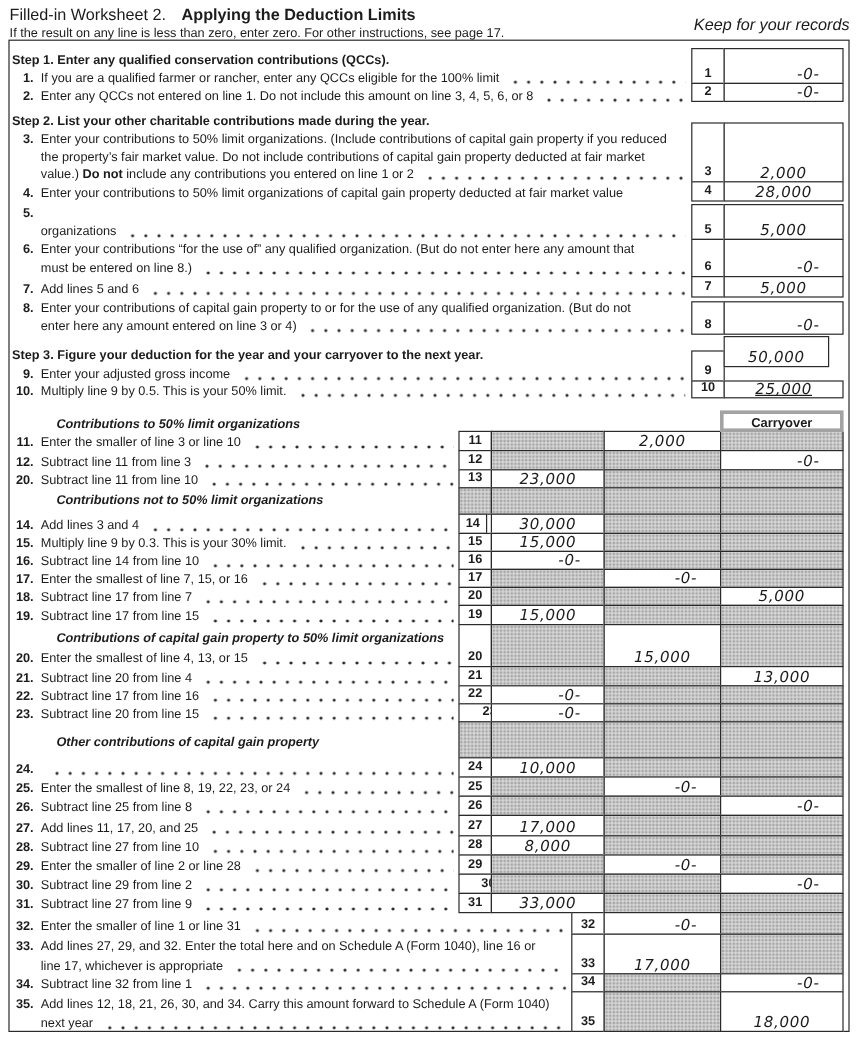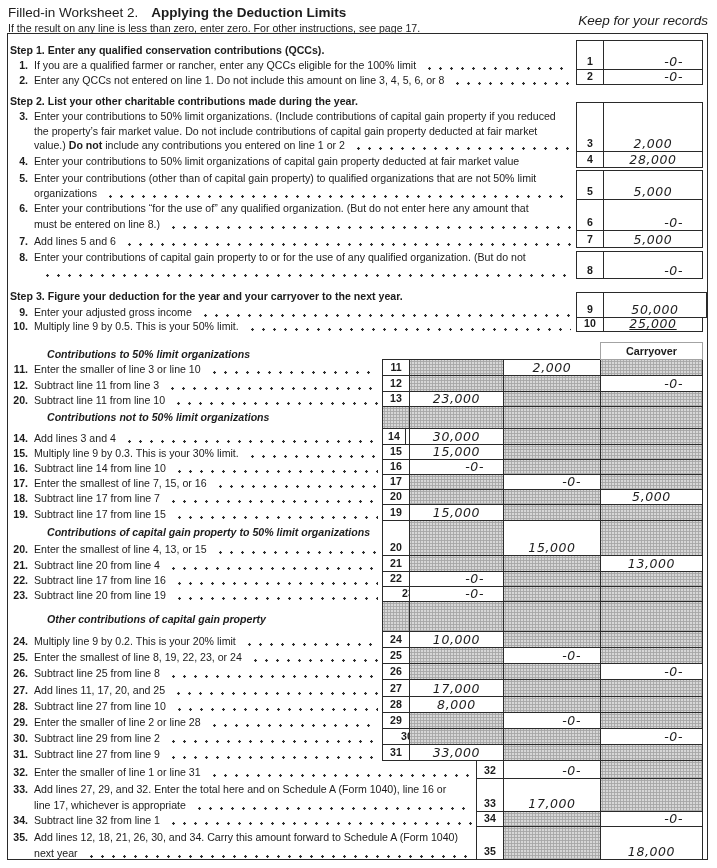--- a/index.html
+++ b/index.html
@@ -24,21 +24,21 @@
         display:flex;align-items:flex-end;background:#fff;}
   .cell.sh{background-color:var(--shade,#d7d7d7);
         background-image:radial-gradient(circle,var(--shadedot,#a6a6a6) 0.95px,transparent 1.3px);
         background-size:3px 3px;}
   .cell .n{flex:1;text-align:center;font-weight:bold;font-size:10.6px;line-height:12px;padding-bottom:2px;}
   .cell .v{flex:1;font-family:"DejaVu Sans",sans-serif;font-style:italic;
            font-size:12.5px;letter-spacing:0.6px;line-height:13px;padding-bottom:1px;}
   .v.c{text-align:center;}
   .v.r{text-align:right;padding-right:19px;}
   .cohdr{position:absolute;left:600px;top:342px;width:103px;height:18px;
-         border:1px solid #a3a3a3;box-sizing:border-box;text-align:center;
+         border:3px solid #a3a3a3;box-sizing:border-box;text-align:center;
          font-weight:bold;font-size:10.8px;line-height:16px;background:#fff;}
 </style>
 </head>
 <body>
 
 <div class="page" style="--shade: #d7d7d7; --shadedot: #a6a6a6;">
   <div class="title-line"><span>Filled-in Worksheet 2.</span><span class="title-bold">Applying the Deduction Limits</span></div>
   <div class="subtitle">If the result on any line is less than zero, enter zero. For other instructions, see page 17.</div>
   <div class="keep"><span>Keep for your records</span></div>
   <div class="outer"></div>
@@ -71,21 +71,20 @@
         <span class="sp"></span>
         <span><span>value.) </span><span style="font-weight: bold;">Do not</span><span> include any contributions you entered on line 1 or 2</span></span>
         <span class="leader"></span>
       </div>
       <div class="trow" style="left: 6px; top: 154px; width: 567px;">
         <span class="num">4.</span>
         <span>Enter your contributions to 50% limit organizations of capital gain property deducted at fair market value</span>
       </div>
       <div class="trow" style="left: 6px; top: 171px; width: 567px;">
         <span class="num">5.</span>
-        <span>Enter your contributions (other than of capital gain property) to qualified organizations that are not 50% limit</span>
       </div>
       <div class="trow" style="left: 6px; top: 186px; width: 567px;">
         <span class="sp"></span>
         <span>organizations</span>
         <span class="leader"></span>
       </div>
       <div class="trow" style="left: 6px; top: 201px; width: 567px;">
         <span class="num">6.</span>
         <span>Enter your contributions “for the use of” any qualified organization. (But do not enter here any amount that</span>
       </div>
@@ -98,20 +97,21 @@
         <span class="num">7.</span>
         <span>Add lines 5 and 6</span>
         <span class="leader"></span>
       </div>
       <div class="trow" style="left: 6px; top: 250px; width: 567px;">
         <span class="num">8.</span>
         <span>Enter your contributions of capital gain property to or for the use of any qualified organization. (But do not</span>
       </div>
       <div class="trow" style="left: 6px; top: 265px; width: 567px;">
         <span class="sp"></span>
+        <span>enter here any amount entered on line 3 or 4)</span>
         <span class="leader"></span>
       </div>
       <div class="trow steprow" style="left: 10px; top: 289px; width: 560px;">
         <span>Step 3. Figure your deduction for the year and your carryover to the next year.</span>
       </div>
       <div class="trow" style="left: 6px; top: 305px; width: 567px;">
         <span class="num">9.</span>
         <span>Enter your adjusted gross income</span>
         <span class="leader"></span>
       </div>
@@ -184,29 +184,28 @@
         <span>Subtract line 20 from line 4</span>
         <span class="leader"></span>
       </div>
       <div class="trow" style="left: 6px; top: 573px; width: 374px;">
         <span class="num">22.</span>
         <span>Subtract line 17 from line 16</span>
         <span class="leader"></span>
       </div>
       <div class="trow" style="left: 6px; top: 588px; width: 374px;">
         <span class="num">23.</span>
-        <span>Subtract line 20 from line 19</span>
+        <span>Subtract line 20 from line 15</span>
         <span class="leader"></span>
       </div>
       <div class="trow hdrrow" style="left: 47px; top: 612px; width: 330px;">
         <span>Other contributions of capital gain property</span>
       </div>
       <div class="trow" style="left: 6px; top: 634px; width: 374px;">
         <span class="num">24.</span>
-        <span>Multiply line 9 by 0.2. This is your 20% limit</span>
         <span class="leader"></span>
       </div>
       <div class="trow" style="left: 6px; top: 650px; width: 374px;">
         <span class="num">25.</span>
         <span>Enter the smallest of line 8, 19, 22, 23, or 24</span>
         <span class="leader"></span>
       </div>
       <div class="trow" style="left: 6px; top: 666px; width: 374px;">
         <span class="num">26.</span>
         <span>Subtract line 25 from line 8</span>
@@ -311,21 +310,21 @@
       </div>
       <div class="cell" style="left: 576px; top: 251px; width: 28px; height: 28px;">
         <span class="n">8</span>
       </div>
       <div class="cell" style="left: 603px; top: 251px; width: 100px; height: 28px;">
         <span class="v r">-0-</span>
       </div>
       <div class="cell" style="left: 576px; top: 292px; width: 28px; height: 26px;">
         <span class="n">9</span>
       </div>
-      <div class="cell" style="left: 603px; top: 292px; width: 104px; height: 26px;">
+      <div class="cell" style="left: 603px; top: 280px; width: 88px; height: 26px;">
         <span class="v c">50,000</span>
       </div>
       <div class="cell" style="left: 576px; top: 317px; width: 28px; height: 15px;">
         <span class="n">10</span>
       </div>
       <div class="cell" style="left: 603px; top: 317px; width: 100px; height: 15px; text-decoration: underline;">
         <span class="v c">25,000</span>
       </div>
       <div class="cell" style="left: 382px; top: 359px; width: 28px; height: 17px;">
         <span class="n">11</span>

